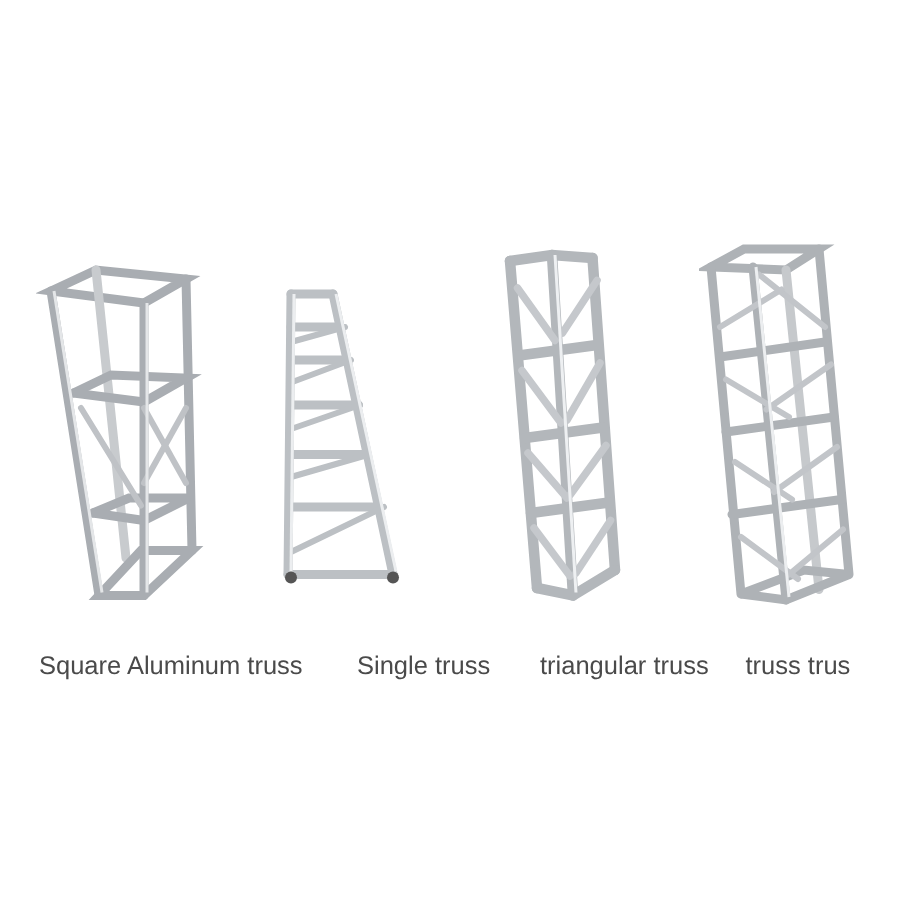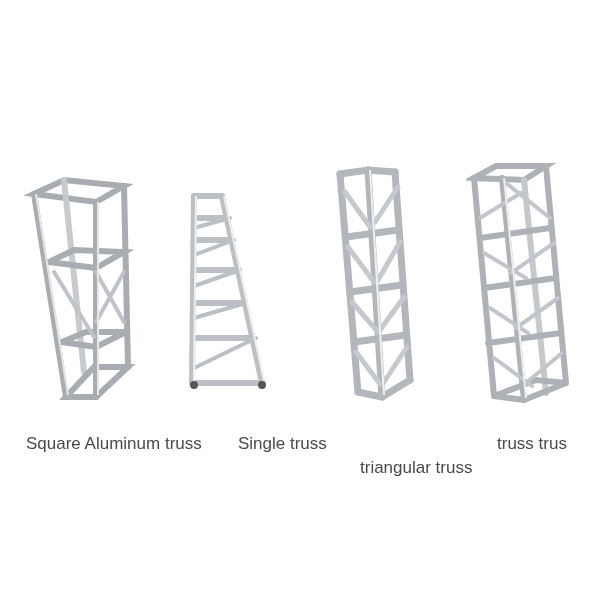--- a/index.html
+++ b/index.html
@@ -118,14 +118,14 @@
       <line x1="96" y1="195" x2="60" y2="225"></line>
     </g>
     <g stroke="#eceef0" stroke-width="2" fill="none">
       <line x1="38" y1="20" x2="60" y2="240"></line>
     </g>
   </svg>
 </div>
 
 <span class="label" style="left:26px;">Square Aluminum truss</span>
 <span class="label" style="left:238px;text-align:right;">Single truss</span>
-<span class="label" style="left:360px;margin-top:24px;">triangular truss</span>
+<span class="label" style="left:360px;">triangular truss</span>
 <span class="label" style="left:497px;">truss trus</span>
 
 </body></html>

